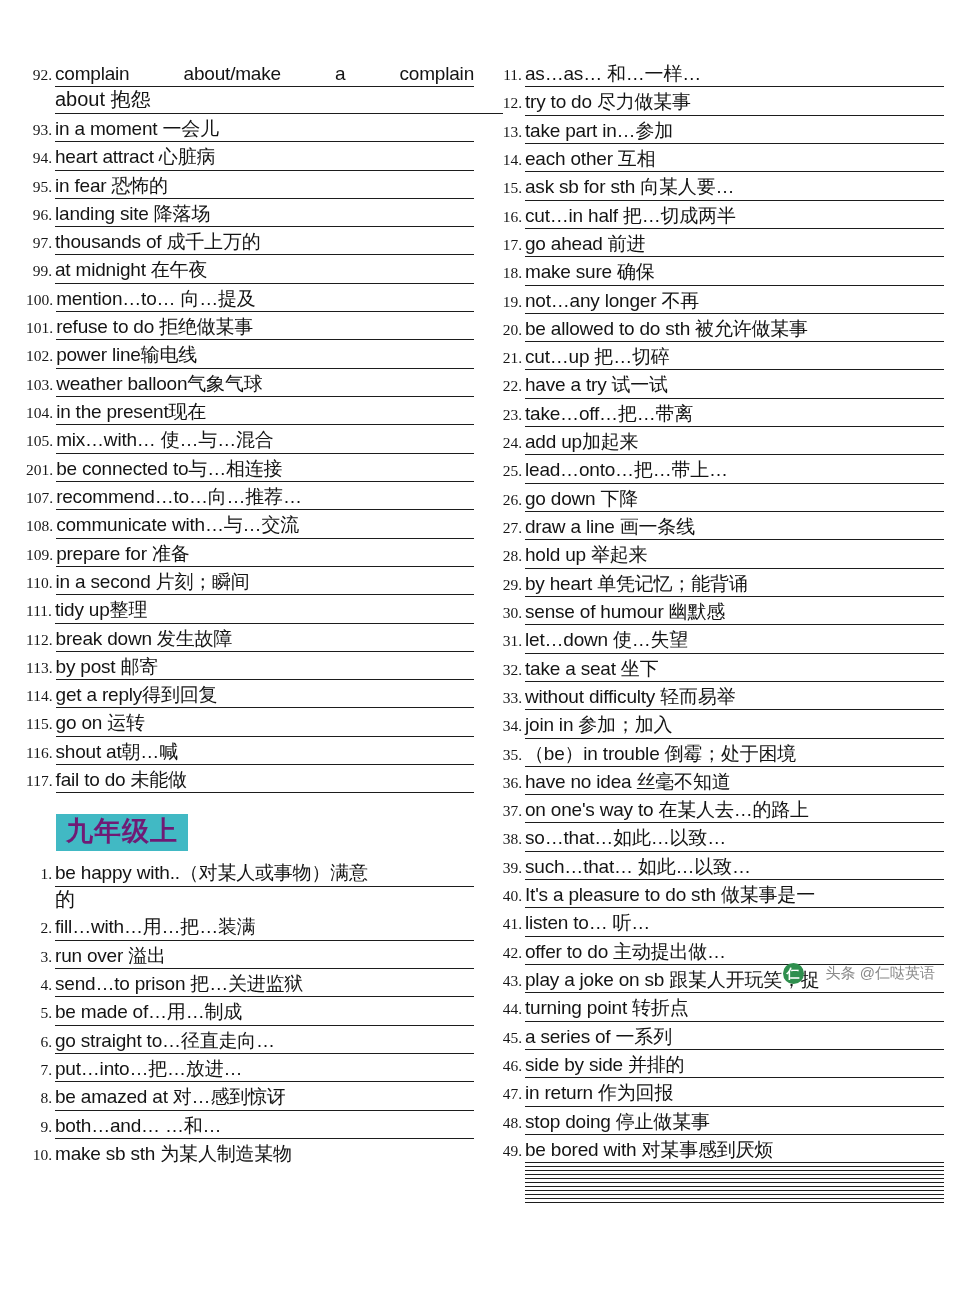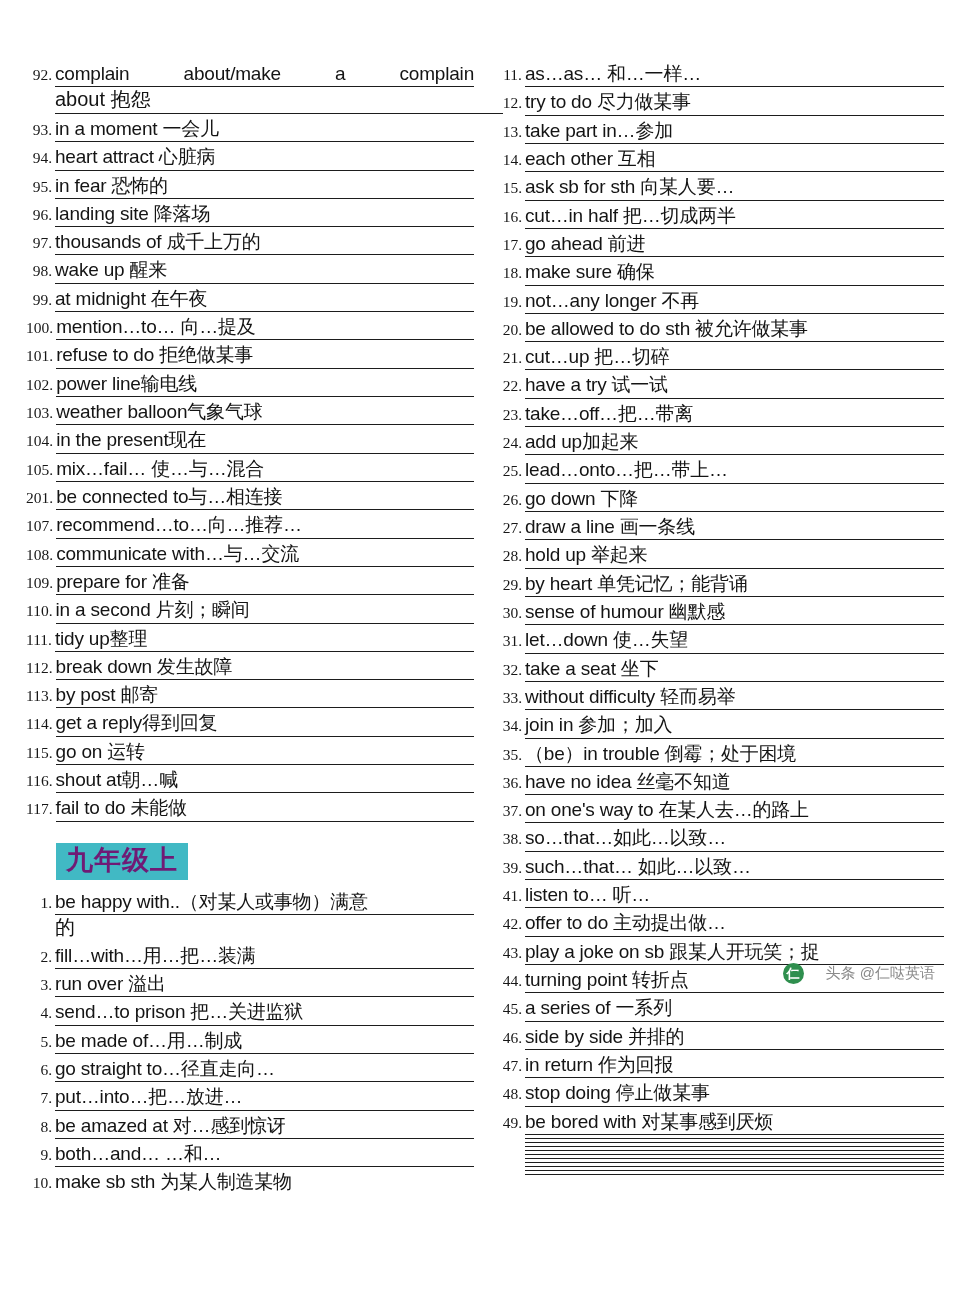--- a/index.html
+++ b/index.html
@@ -141,24 +141,20 @@
       </div>
       <div class="entry">
         <span class="num">96.</span>
         <span class="txt">landing site  降落场</span>
       </div>
       <div class="entry">
         <span class="num">97.</span>
         <span class="txt">thousands of  成千上万的</span>
       </div>
       <div class="entry">
-        <span class="num">98.</span>
-        <span class="txt">wake up  醒来</span>
-      </div>
-      <div class="entry">
         <span class="num">99.</span>
         <span class="txt">at midnight  在午夜</span>
       </div>
       <div class="entry">
         <span class="num">100.</span>
         <span class="txt">mention…to…  向…提及</span>
       </div>
       <div class="entry">
         <span class="num">101.</span>
         <span class="txt">refuse to do  拒绝做某事</span>
@@ -170,21 +166,21 @@
       <div class="entry">
         <span class="num">103.</span>
         <span class="txt">weather balloon气象气球</span>
       </div>
       <div class="entry">
         <span class="num">104.</span>
         <span class="txt">in the present现在</span>
       </div>
       <div class="entry">
         <span class="num">105.</span>
-        <span class="txt">mix…fail…  使…与…混合</span>
+        <span class="txt">mix…with…  使…与…混合</span>
       </div>
       <div class="entry">
         <span class="num">201.</span>
         <span class="txt">be connected to与…相连接</span>
       </div>
       <div class="entry">
         <span class="num">107.</span>
         <span class="txt">recommend…to…向…推荐…</span>
       </div>
       <div class="entry">
@@ -384,20 +380,24 @@
         <span class="num">37.</span>
         <span class="txt">on one's way to  在某人去…的路上</span>
       </div>
       <div class="entry">
         <span class="num">38.</span>
         <span class="txt">so…that…如此…以致…</span>
       </div>
       <div class="entry">
         <span class="num">39.</span>
         <span class="txt">such…that…  如此…以致…</span>
+      </div>
+      <div class="entry">
+        <span class="num">40.</span>
+        <span class="txt">It's a pleasure to do sth  做某事是一</span>
       </div>
       <div class="entry">
         <span class="num">41.</span>
         <span class="txt">listen to…  听…</span>
       </div>
       <div class="entry">
         <span class="num">42.</span>
         <span class="txt">offer to do  主动提出做…</span>
       </div>
       <div class="entry">

